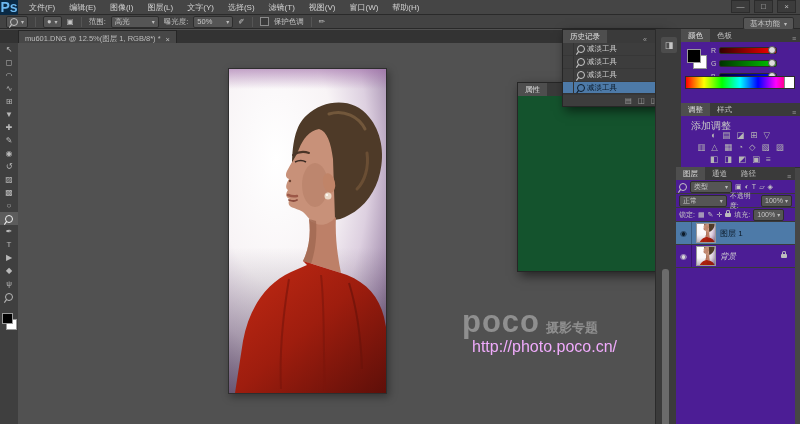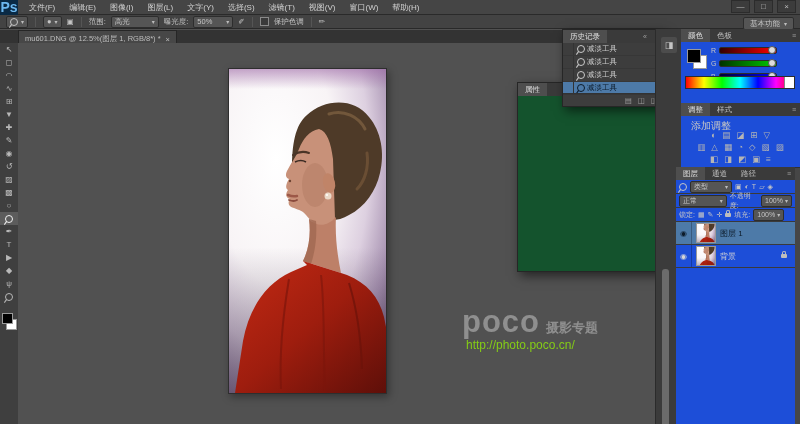--- a/index.html
+++ b/index.html
@@ -39,26 +39,26 @@
   .swatch{position:absolute;width:9px;height:9px;border:1px solid #9a9a9a}
   .lock-ico{width:6px;height:4px;background:#bdbdbd;border-radius:1px;position:relative;display:inline-block}
   .lock-ico::before{content:"";position:absolute;left:1px;top:-3px;width:4px;height:3px;box-sizing:border-box;
         border:1px solid #bdbdbd;border-bottom:none;border-radius:2px 2px 0 0}
   
   .canvas{left:18px;top:43px;width:637px;height:381px;background:#515151}
   .photo{left:228px;top:68px;width:157px;height:324px;border:1px solid #2e2e2e;box-shadow:2px 3px 8px rgba(0,0,0,.35)}
   .poco{left:462px;top:306px;color:#8f8f8f;line-height:1}
   .poco .brand{font-size:31px;font-weight:600;letter-spacing:1px}
   .poco .title{font-size:13px;font-weight:bold;margin-left:6px}
-  .poco .url{font-size:12px;color:#84cc16;margin-top:2px;margin-left:4px}
+  .poco .url{font-size:16px;color:#f0abfc;margin-top:2px;margin-left:10px}
   .xker{left:700px;top:399px;font-size:12px;font-weight:bold;color:#f2f2f2;
         text-shadow:1px 0 0 #555,-1px 0 0 #555,0 1px 0 #555,0 -1px 0 #555,1px 1px 0 #555,-1px -1px 0 #555}
   
   .fpanel{border:1px solid #262626;box-shadow:3px 4px 10px rgba(0,0,0,.55)}
-  .phead{height:13px;background:#3a3a3a;display:flex;align-items:center;font-size:7.5px;color:#c3c3c3}
+  .phead{height:13px;background:#3a3a3a;display:flex;align-items:flex-end;font-size:7.5px;color:#c3c3c3}
   .ptab{height:13px;display:flex;align-items:center;padding:0 7px}
   .ptab.on{background:#4e4e4e;color:#e0e0e0}
   .phead .spacer{flex:1}
   .phead .hicon{padding:0 4px;color:#9f9f9f;font-size:7px}
   .props{left:517px;top:82px;width:144px;height:188px;background:#14532d}
   .props-empty{font-size:8px;color:#bdbdbd;padding:5px 8px;border-bottom:1px solid #444}
   .hist{left:562px;top:29px;width:100px;height:76px;background:#3d3d3d}
   .hrow{height:12px;display:flex;align-items:center;font-size:7.5px;color:#c9c9c9;border-bottom:1px solid #373737}
   .hrow .src{width:10px;height:12px;border-right:1px solid #333}
   .hrow .ico{width:13px;display:flex;justify-content:center}
@@ -66,38 +66,38 @@
   .hscroll{position:absolute;right:1px;top:14px;width:6px;height:48px;background:#323232}
   .hthumb{position:absolute;left:1px;top:2px;width:4px;height:18px;background:#666;border-radius:2px}
   .hfoot{position:absolute;bottom:0;left:0;right:0;height:12px;border-top:1px solid #333;
          display:flex;justify-content:flex-end;align-items:center;gap:6px;padding-right:8px;font-size:7.5px;color:#9d9d9d}
   
   .dockstrip{left:655px;top:29px;width:26px;height:395px;background:#3b3b3b;border-left:1px solid #2b2b2b;border-right:1px solid #2b2b2b}
   .dock-ico{position:absolute;left:5px;top:8px;width:16px;height:16px;background:#4c4c4c;border-radius:2px;
             display:flex;align-items:center;justify-content:center;font-size:9px;color:#c5c5c5}
   .dock-scroll{position:absolute;left:6px;top:240px;width:7px;height:160px;background:#6b6b6b;border-radius:3px}
   .rcol{left:681px;top:29px;width:119px;height:395px;background:#464646}
-  .sec{position:absolute;left:0;width:119px;background:#1d4ed8;border-bottom:1px solid #303030}
+  .sec{position:absolute;left:0;width:119px;background:#4c1d95;border-bottom:1px solid #303030}
   .sec .phead{background:#3a3a3a}
   .slider-row{position:absolute;display:flex;align-items:center;gap:3px;font-size:7px;color:#c5c5c5}
   .track{width:56px;height:5px;border:1px solid #2c2c2c;border-radius:2px;position:relative}
   .knob{position:absolute;top:-2px;width:6px;height:6px;background:#ddd;border:1px solid #555;border-radius:50%}
   .ramp{position:absolute;left:4px;top:47px;width:108px;height:11px;border:1px solid #2c2c2c;
         background:linear-gradient(to right,#f00,#ff0,#0f0,#0ff,#00f,#f0f,#f00)}
   .ramp .white{position:absolute;right:0;top:0;width:9px;height:100%;background:#fff;border-left:1px solid #888}
   .adj-row{position:absolute;left:0;width:119px;display:flex;justify-content:center;gap:6px;
            font-size:8.5px;color:#b5b5b5}
   .lrow{display:flex;align-items:center;gap:3px;font-size:7px;color:#c5c5c5;padding:0 3px;height:13px}
   .lbox{background:#555;border:1px solid #2d2d2d;border-radius:2px;height:10px;display:flex;
         align-items:center;gap:2px;padding:0 3px;font-size:7px}
   .layer{height:22px;display:flex;align-items:center;border-bottom:1px solid #3a3a3a;font-size:8px;color:#d5d5d5}
   .layer.sel{background:#4d7aa8;color:#0d1c2b}
   .eyecol{width:15px;display:flex;justify-content:center;border-right:1px solid rgba(0,0,0,.25);height:22px;align-items:center;font-size:8px}
   .lthumb{width:18px;height:18px;border:1px solid #999;margin:0 4px;background:#777;overflow:hidden}
-  .it{}
+  .it{font-style:italic}
 </style>
 </head>
 <body>
 
 <svg width="0" height="0" style="position:absolute">
   <defs>
     <radialGradient id="bgGrad" cx="30%" cy="28%" r="85%">
       <stop offset="0%" stop-color="#ffffff"></stop>
         <stop offset="45%" stop-color="#f8f4f6"></stop>
       <stop offset="70%" stop-color="#ddd0e0"></stop>

